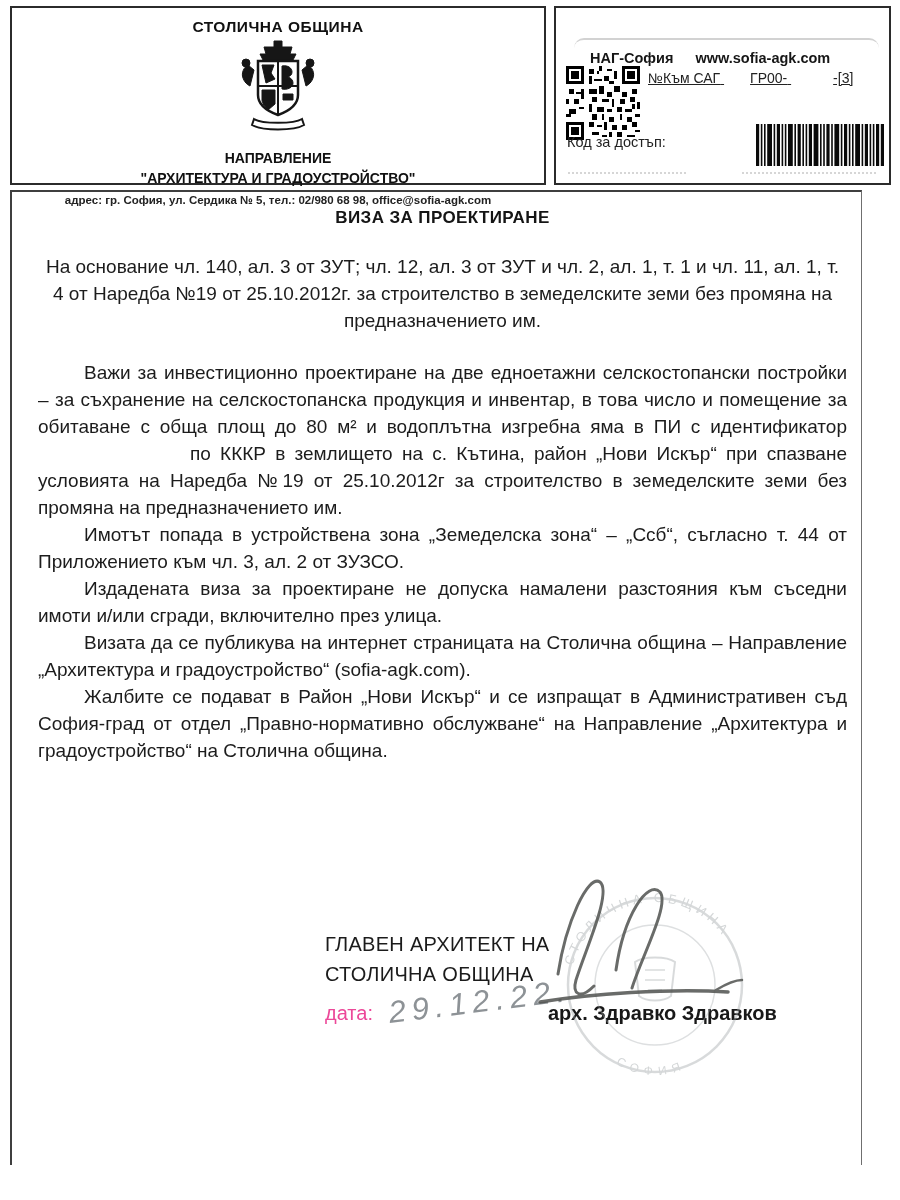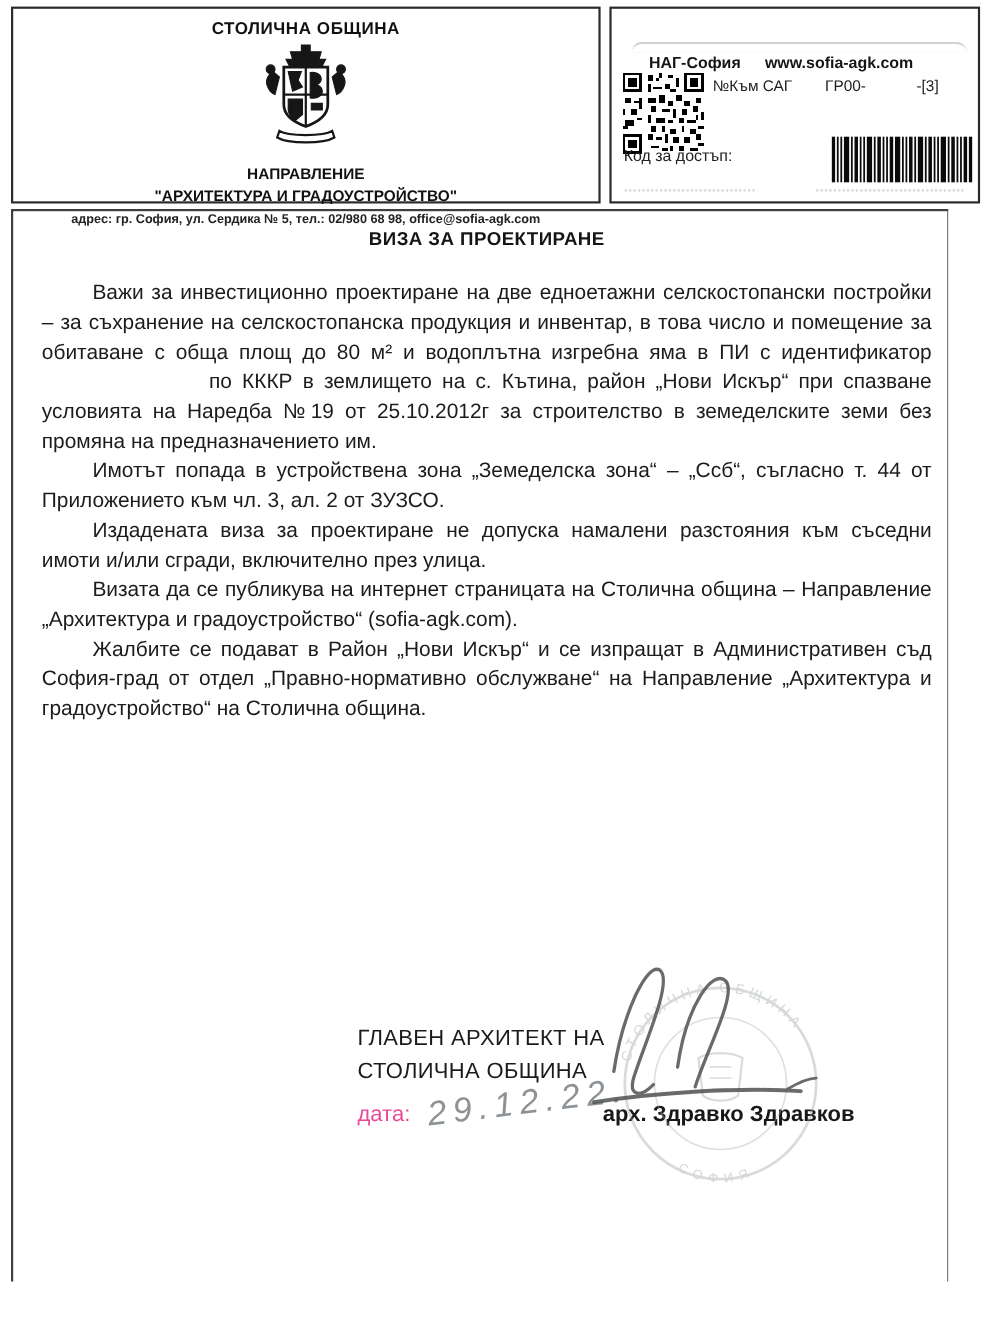--- a/index.html
+++ b/index.html
@@ -16,21 +16,21 @@
   .address{font-size:11.5px;font-weight:bold;margin-top:8px;color:#222;}
 
   
   .hdr-right{position:absolute;left:554px;top:6px;width:337px;height:179px;
              border:2px solid #2b2b2b;box-sizing:border-box;}
   .sticker-edge{position:absolute;left:18px;right:10px;top:30px;height:8px;
                 border-top:2px solid #d2d2d2;border-radius:10px 10px 0 0;}
   .registry-title{position:absolute;left:34px;top:42px;font-size:14.5px;font-weight:bold;color:#161616;white-space:nowrap;}
   .registry-title .site{margin-left:18px;}
   .qr{position:absolute;left:10px;top:58px;}
-  .doc-number{position:absolute;left:92px;top:62px;font-size:14px;color:#222;white-space:nowrap;}
+  .doc-number{position:absolute;left:92px;top:62px;font-size:14px;color:#222;white-space:nowrap;text-decoration:underline;}
   .doc-number .pfx{margin-left:26px;}
   .doc-number .sfx{margin-left:42px;}
   .access-code{position:absolute;left:11px;top:126px;font-size:14.5px;color:#222;}
   .barcode{position:absolute;left:200px;top:116px;}
   .faint-dash{position:absolute;height:0;border-top:2px dotted #d6d6d6;}
   .fd1{left:12px;top:164px;width:118px;}
   .fd2{left:186px;top:164px;width:134px;}
 
   
   .body-box{position:absolute;left:10px;top:190px;width:852px;height:975px;box-sizing:border-box;
@@ -200,20 +200,21 @@
           <rect x="75" width="2" height="26"></rect>
           <rect x="78" width="2" height="26"></rect>
       </g>
     </svg>
     <div class="faint-dash fd1"></div>
     <div class="faint-dash fd2"></div>
   </div>
 
   <div class="body-box">
     <h1 class="doc-title">ВИЗА ЗА ПРОЕКТИРАНЕ</h1>
+    <p class="legal">На  основание чл. 140, ал. 3 от ЗУТ; чл. 12, ал. 3 от ЗУТ и чл. 2, ал. 1, т. 1 и чл. 11, ал. 1, т. 4 от Наредба №19 от 25.10.2012г. за строителство в земеделските земи без промяна на предназначението им.</p>
     <p class="para gap-above"><span>Важи за инвестиционно проектиране на две едноетажни селскостопански постройки – за съхранение на селскостопанска продукция и инвентар, в това число и помещение за обитаване с обща площ до 80 м² и водоплътна изгребна яма в ПИ с идентификатор</span><span class="blank-gap"></span><span>по КККР в землището на  с. Кътина, район „Нови Искър“ при спазване условията на Наредба №19 от 25.10.2012г за строителство в земеделските земи без промяна на предназначението им.</span></p>
     <p class="para">Имотът попада в устройствена зона „Земеделска зона“ – „Ссб“, съгласно т. 44 от Приложението към чл. 3, ал. 2 от ЗУЗСО.</p>
     <p class="para">Издадената виза за проектиране не допуска намалени разстояния към съседни имоти и/или сгради, включително през улица.</p>
     <p class="para">Визата да се публикува на интернет страницата на Столична община – Направление „Архитектура и градоустройство“ (sofia-agk.com).</p>
     <p class="para">Жалбите се подават в Район „Нови Искър“ и се изпращат в Административен съд София-град от отдел „Правно-нормативно обслужване“ на Направление „Архитектура и градоустройство“ на Столична община.</p>
   </div>
 
   <div class="sig-line1">ГЛАВЕН АРХИТЕКТ НА</div>
   <div class="sig-line2">СТОЛИЧНА ОБЩИНА</div>
   <div class="date-label">дата:</div>

